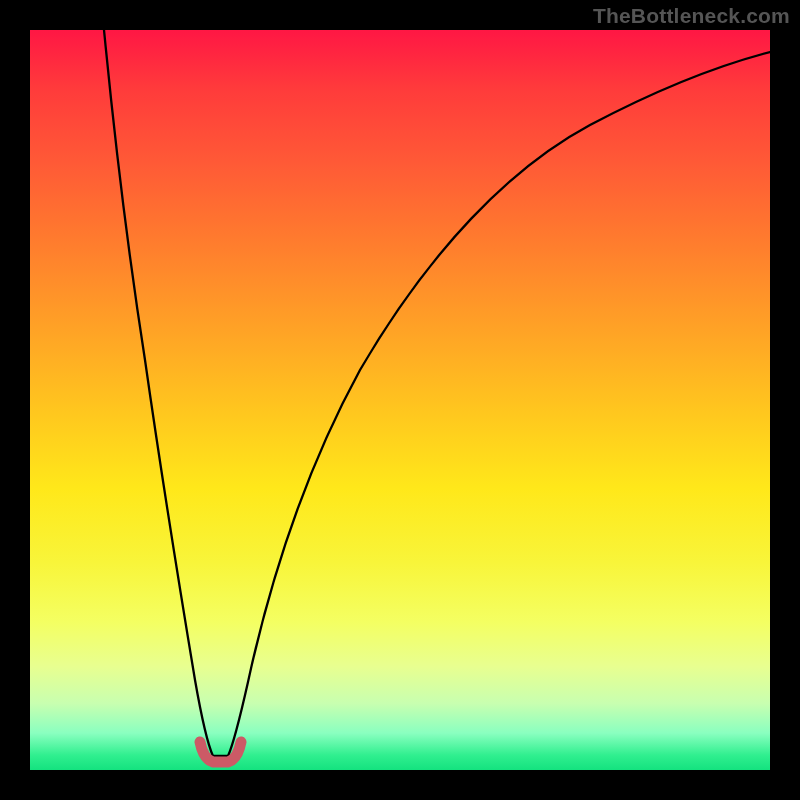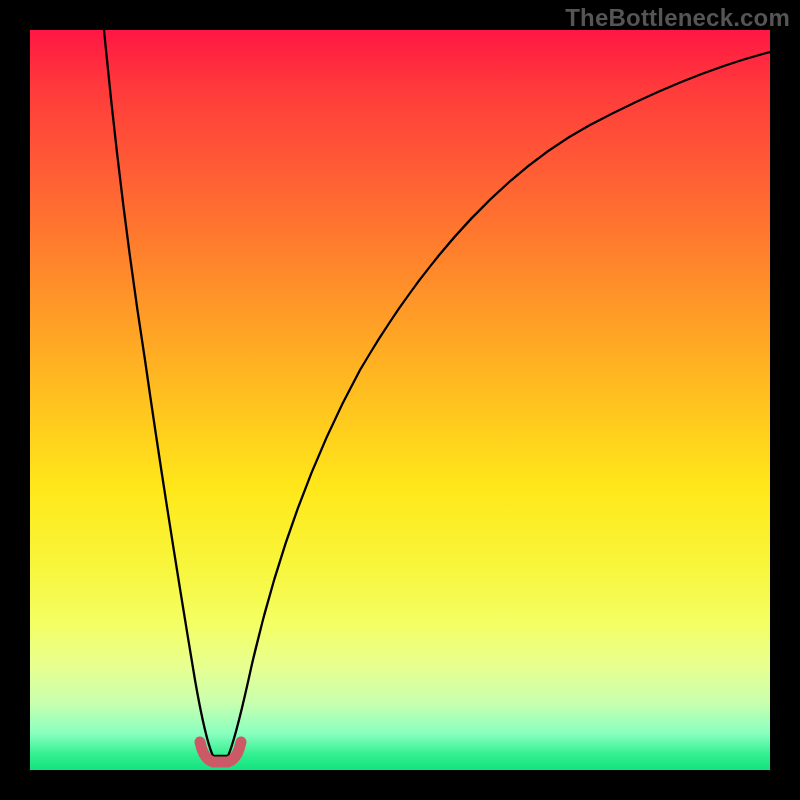--- a/index.html
+++ b/index.html
@@ -15,21 +15,21 @@
     position: relative;
     width: 800px;
     height: 800px;
     background: #000;
   }
   .watermark {
     position: absolute;
     top: 4px;
     right: 10px;
     color: #555;
-    font-size: 24px;
+    font-size: 21px;
     font-weight: 600;
     letter-spacing: 0.2px;
     z-index: 10;
     margin-left: 41px;
   }
   .plot {
     position: absolute;
     left: 30px;
     top: 30px;
     width: 740px;

